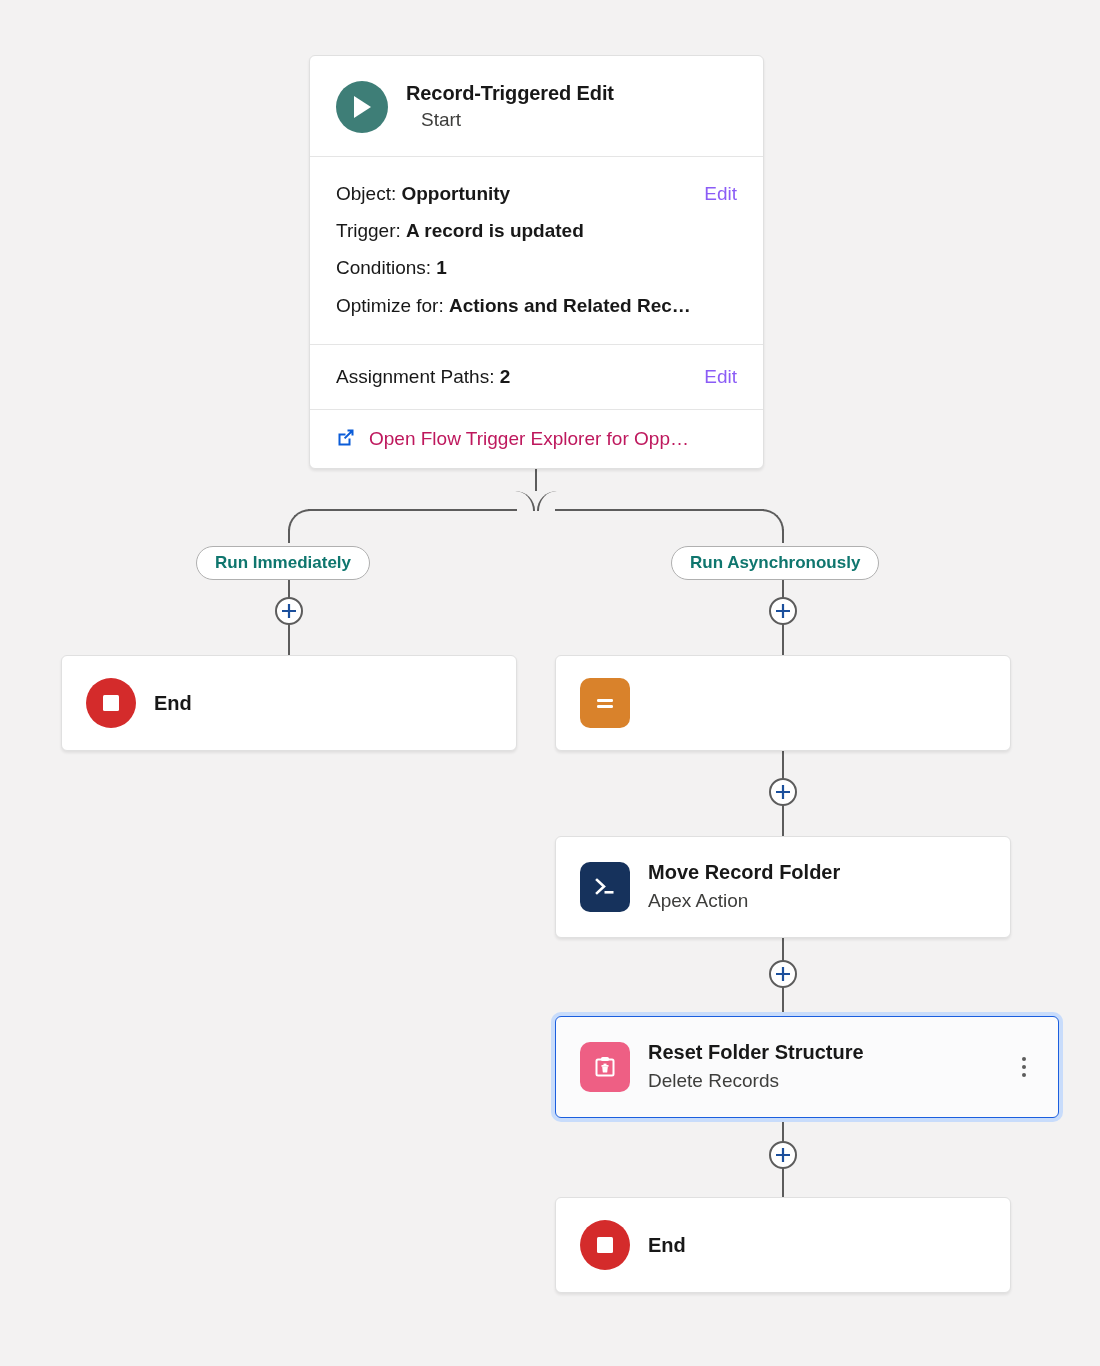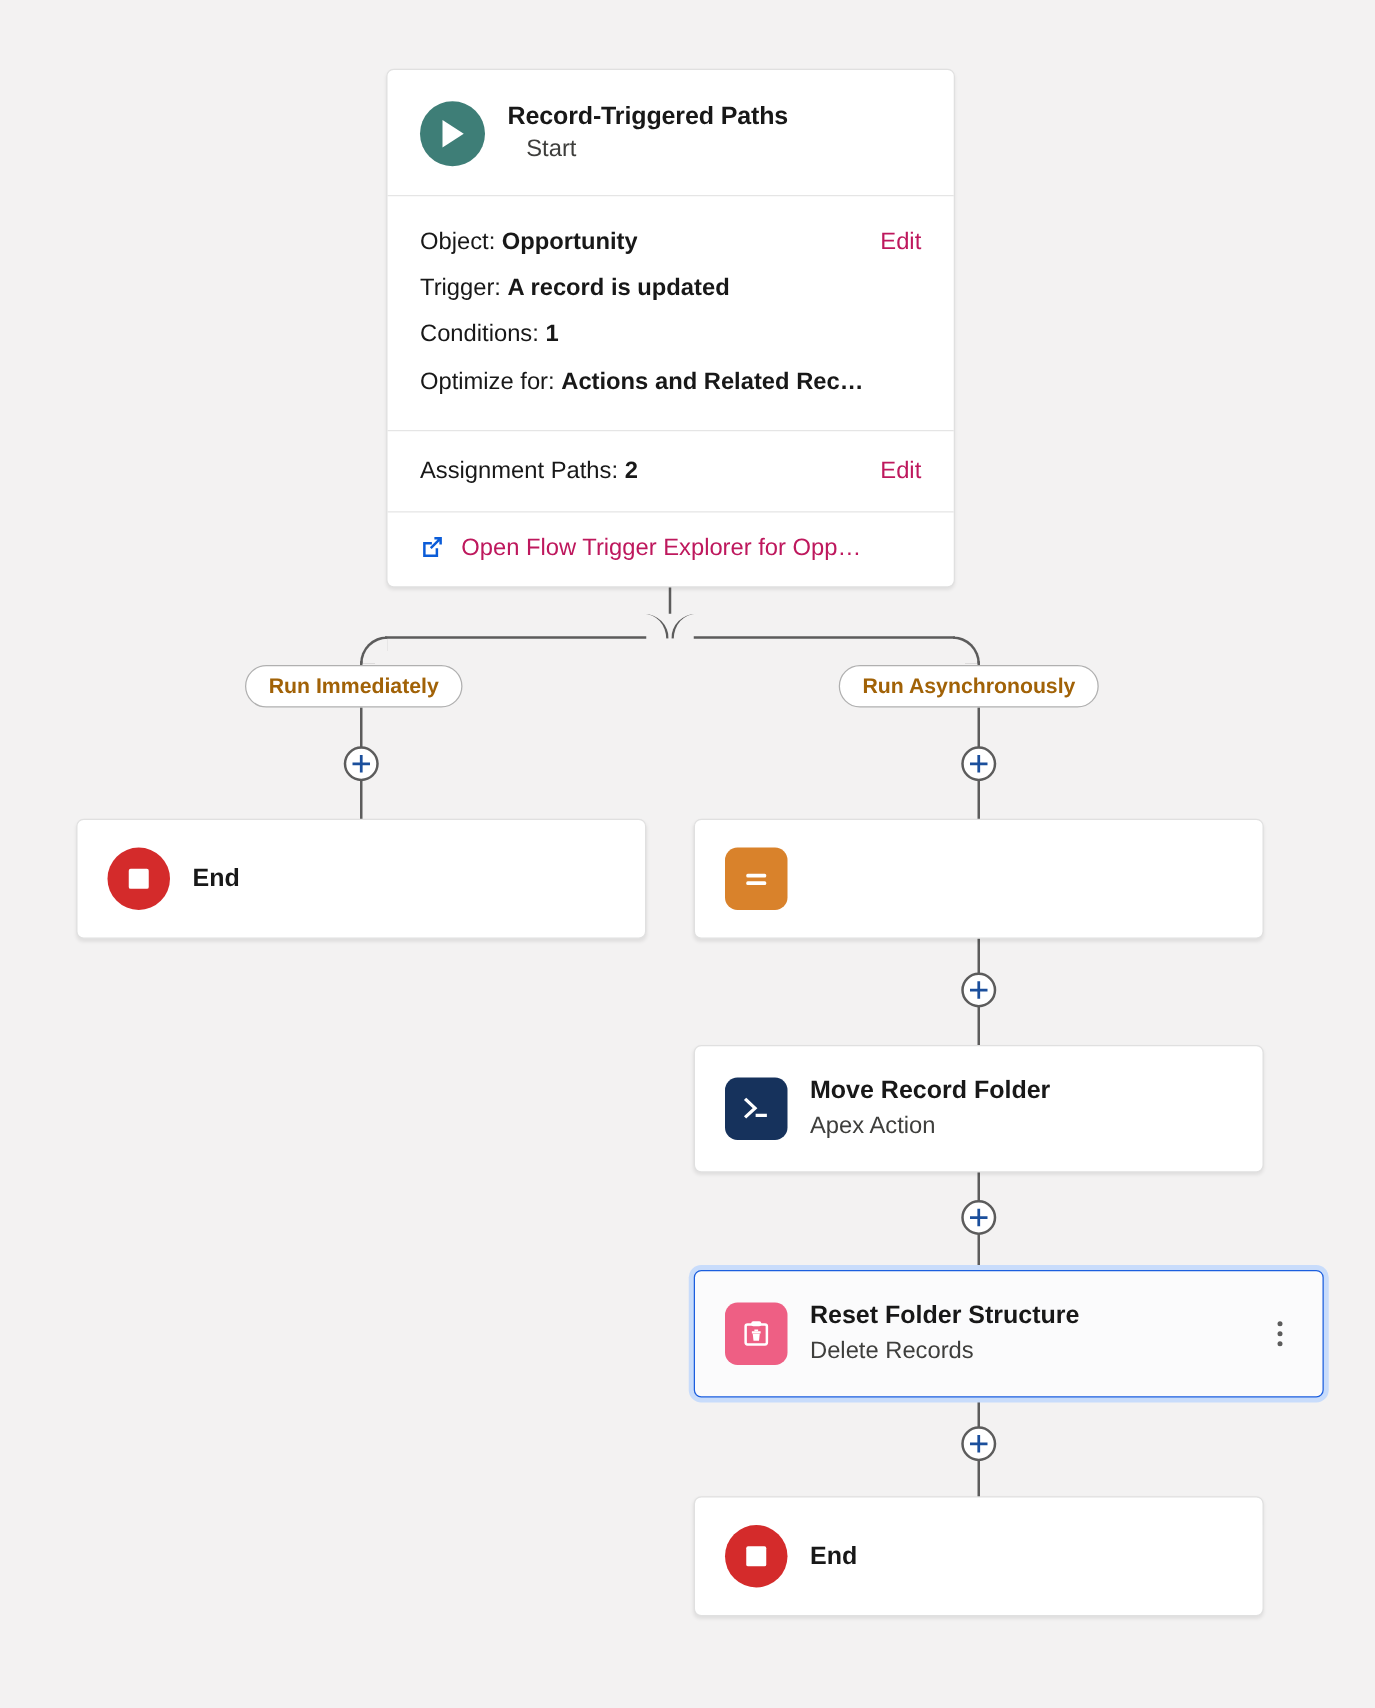--- a/index.html
+++ b/index.html
@@ -37,31 +37,31 @@
   .play-icon { width: 52px; height: 52px; border-radius: 50%; background: #3e7e77;
                display: flex; align-items: center; justify-content: center; flex: 0 0 auto; }
   .start-title { font-size: 20px; font-weight: bold; color: #181818; line-height: 1.35; letter-spacing: -0.1px; }
   .start-sub { font-size: 19px; color: #3e3e3c; line-height: 1.4; margin-left: 15px; }
   .sec-div { height: 1px; background: #e5e5e5; }
   .start-body { padding: 18px 26px 20px 26px; }
   .row { display: flex; align-items: baseline; justify-content: space-between; padding: 4px 0; }
   .row-text { font-size: 19px; color: #181818; line-height: 1.55;
               white-space: nowrap; overflow: hidden; text-overflow: ellipsis; }
   .row-text b { font-weight: bold; }
-  .edit-link { font-size: 19px; color: #be185d; cursor: pointer; flex: 0 0 auto; padding-left: 12px; }
+  .edit-link { font-size: 19px; color: #8b5cf6; cursor: pointer; flex: 0 0 auto; padding-left: 12px; }
   .sched-row { padding: 17px 26px; display: flex; align-items: baseline; justify-content: space-between; }
   .trig-row { padding: 17px 26px; display: flex; align-items: center; gap: 13px; cursor: pointer; }
   .trig-link { font-size: 19px; color: #be185d; white-space: nowrap; overflow: hidden; text-overflow: ellipsis; }
 
   
   .pill {
     position: absolute; height: 34px; border: 1px solid #b0b0b0; border-radius: 17px;
     background: #ffffff; display: flex; align-items: center; justify-content: center;
-    padding: 0 18px; font-size: 17px; font-weight: bold; color: #a16207;
-    white-space: nowrap; z-index: 5;
+    padding: 0 18px; font-size: 17px; font-weight: bold; color: #0f766e;
+    white-space: nowrap; z-index: 5; margin-top: 14px;
   }
 
   
   .node {
     position: absolute; background: #ffffff; border: 1px solid #e0e0e0; border-radius: 6px;
     box-shadow: 0 2px 3px rgba(0,0,0,0.08);
     display: flex; align-items: center; gap: 18px;
     padding: 22px 24px; z-index: 5; cursor: pointer;
   }
   .node.selected {
@@ -90,21 +90,21 @@
 <div id="canvas">
 
   <div class="start-card">
     <div class="start-head">
       <span class="play-icon">
         <svg width="22" height="24" viewBox="0 0 22 24" aria-hidden="true">
           <path d="M3 1 L20 12 L3 23 Z" fill="#ffffff"></path>
         </svg>
       </span>
       <div>
-        <div class="start-title">Record-Triggered Paths</div>
+        <div class="start-title">Record-Triggered Edit</div>
         <div class="start-sub">Start</div>
       </div>
     </div>
 
     <div class="sec-div"></div>
 
     <div class="start-body">
       <div class="row">
         <div class="row-text">
           <span>Object:</span>

